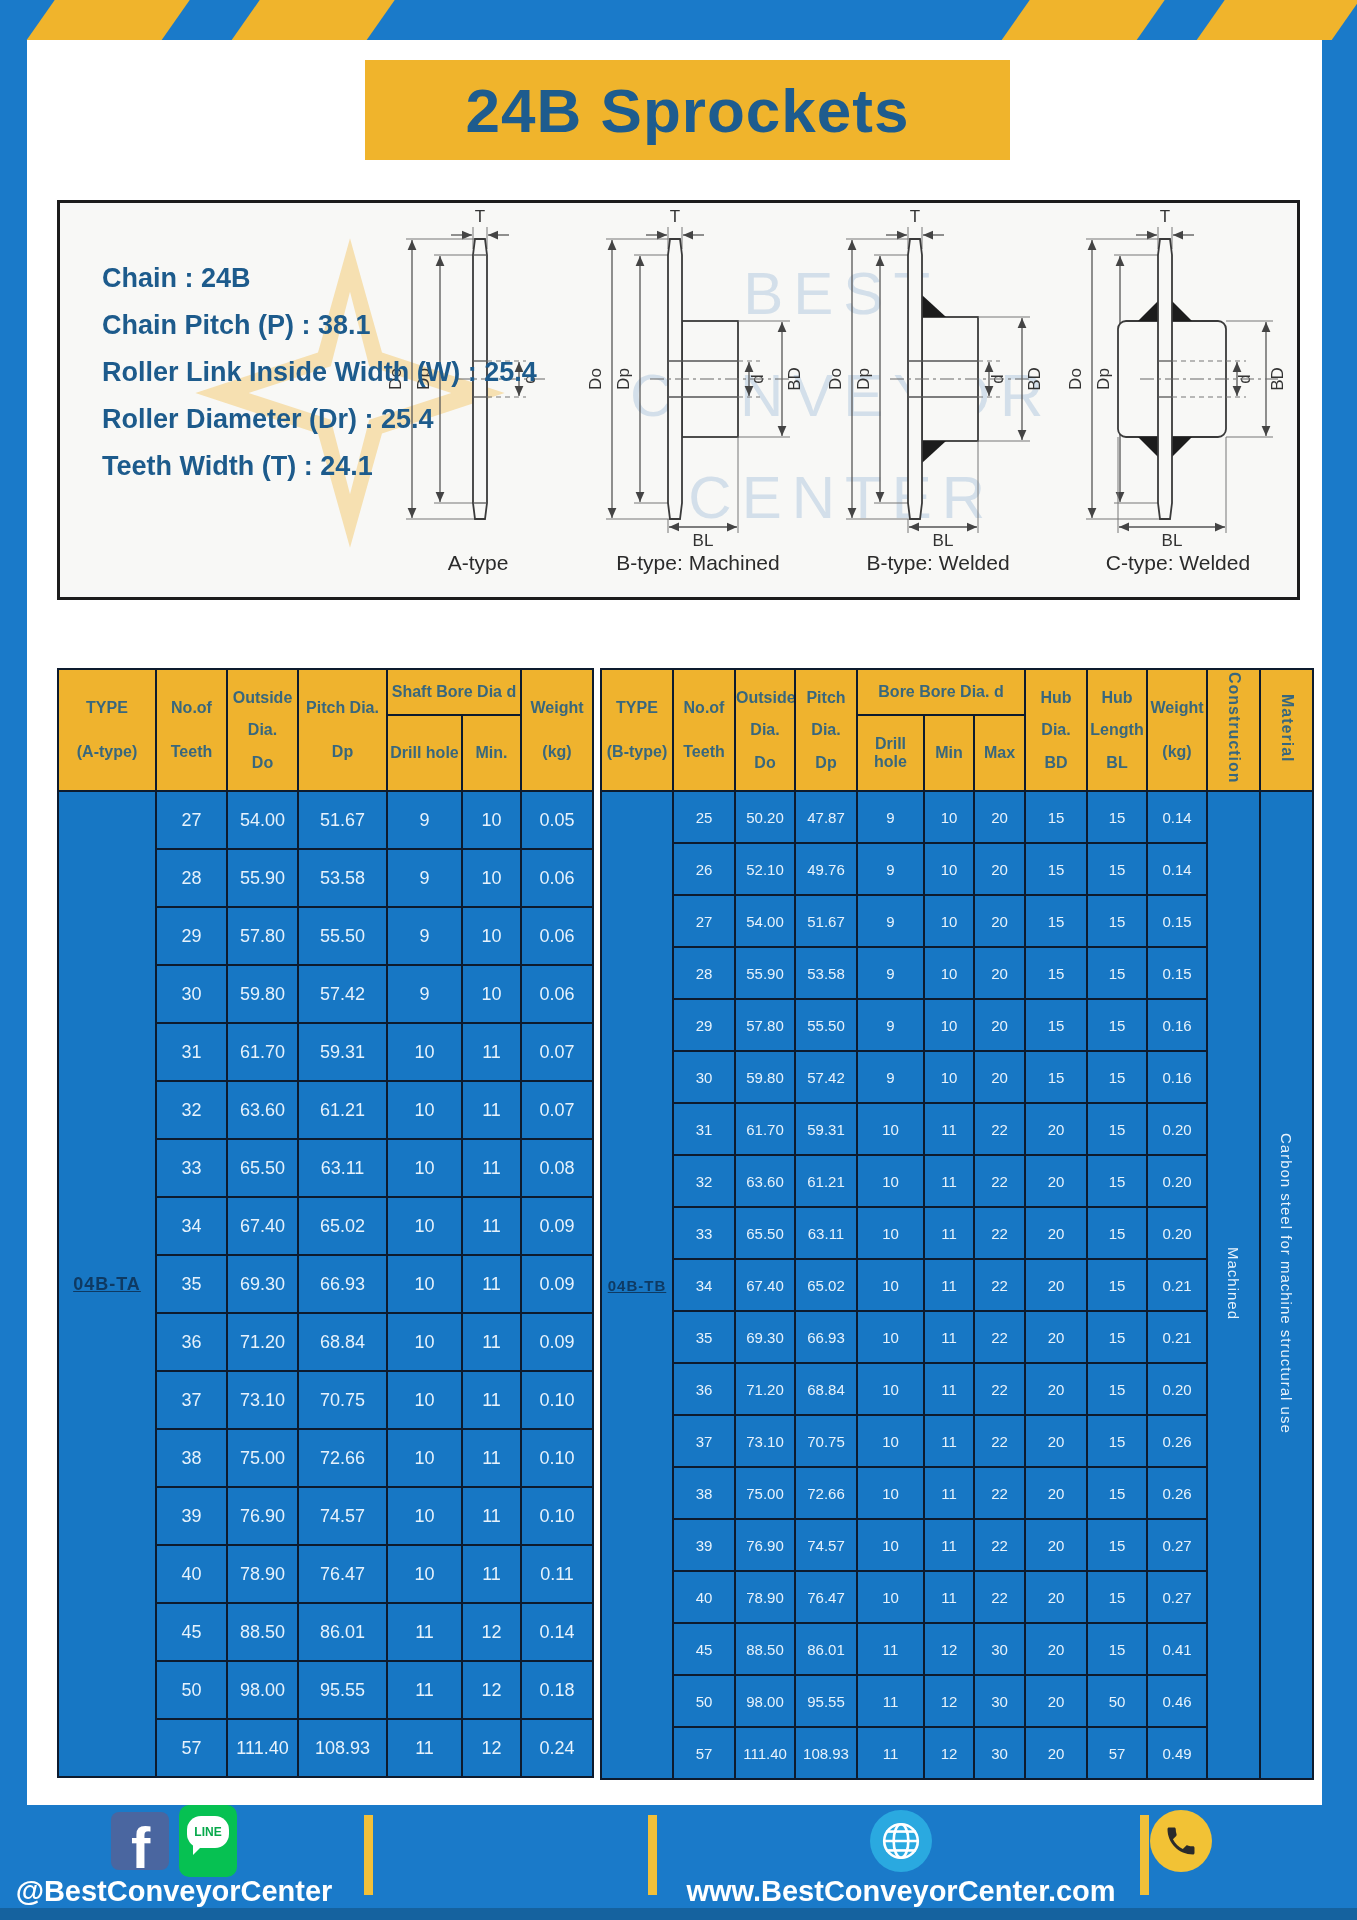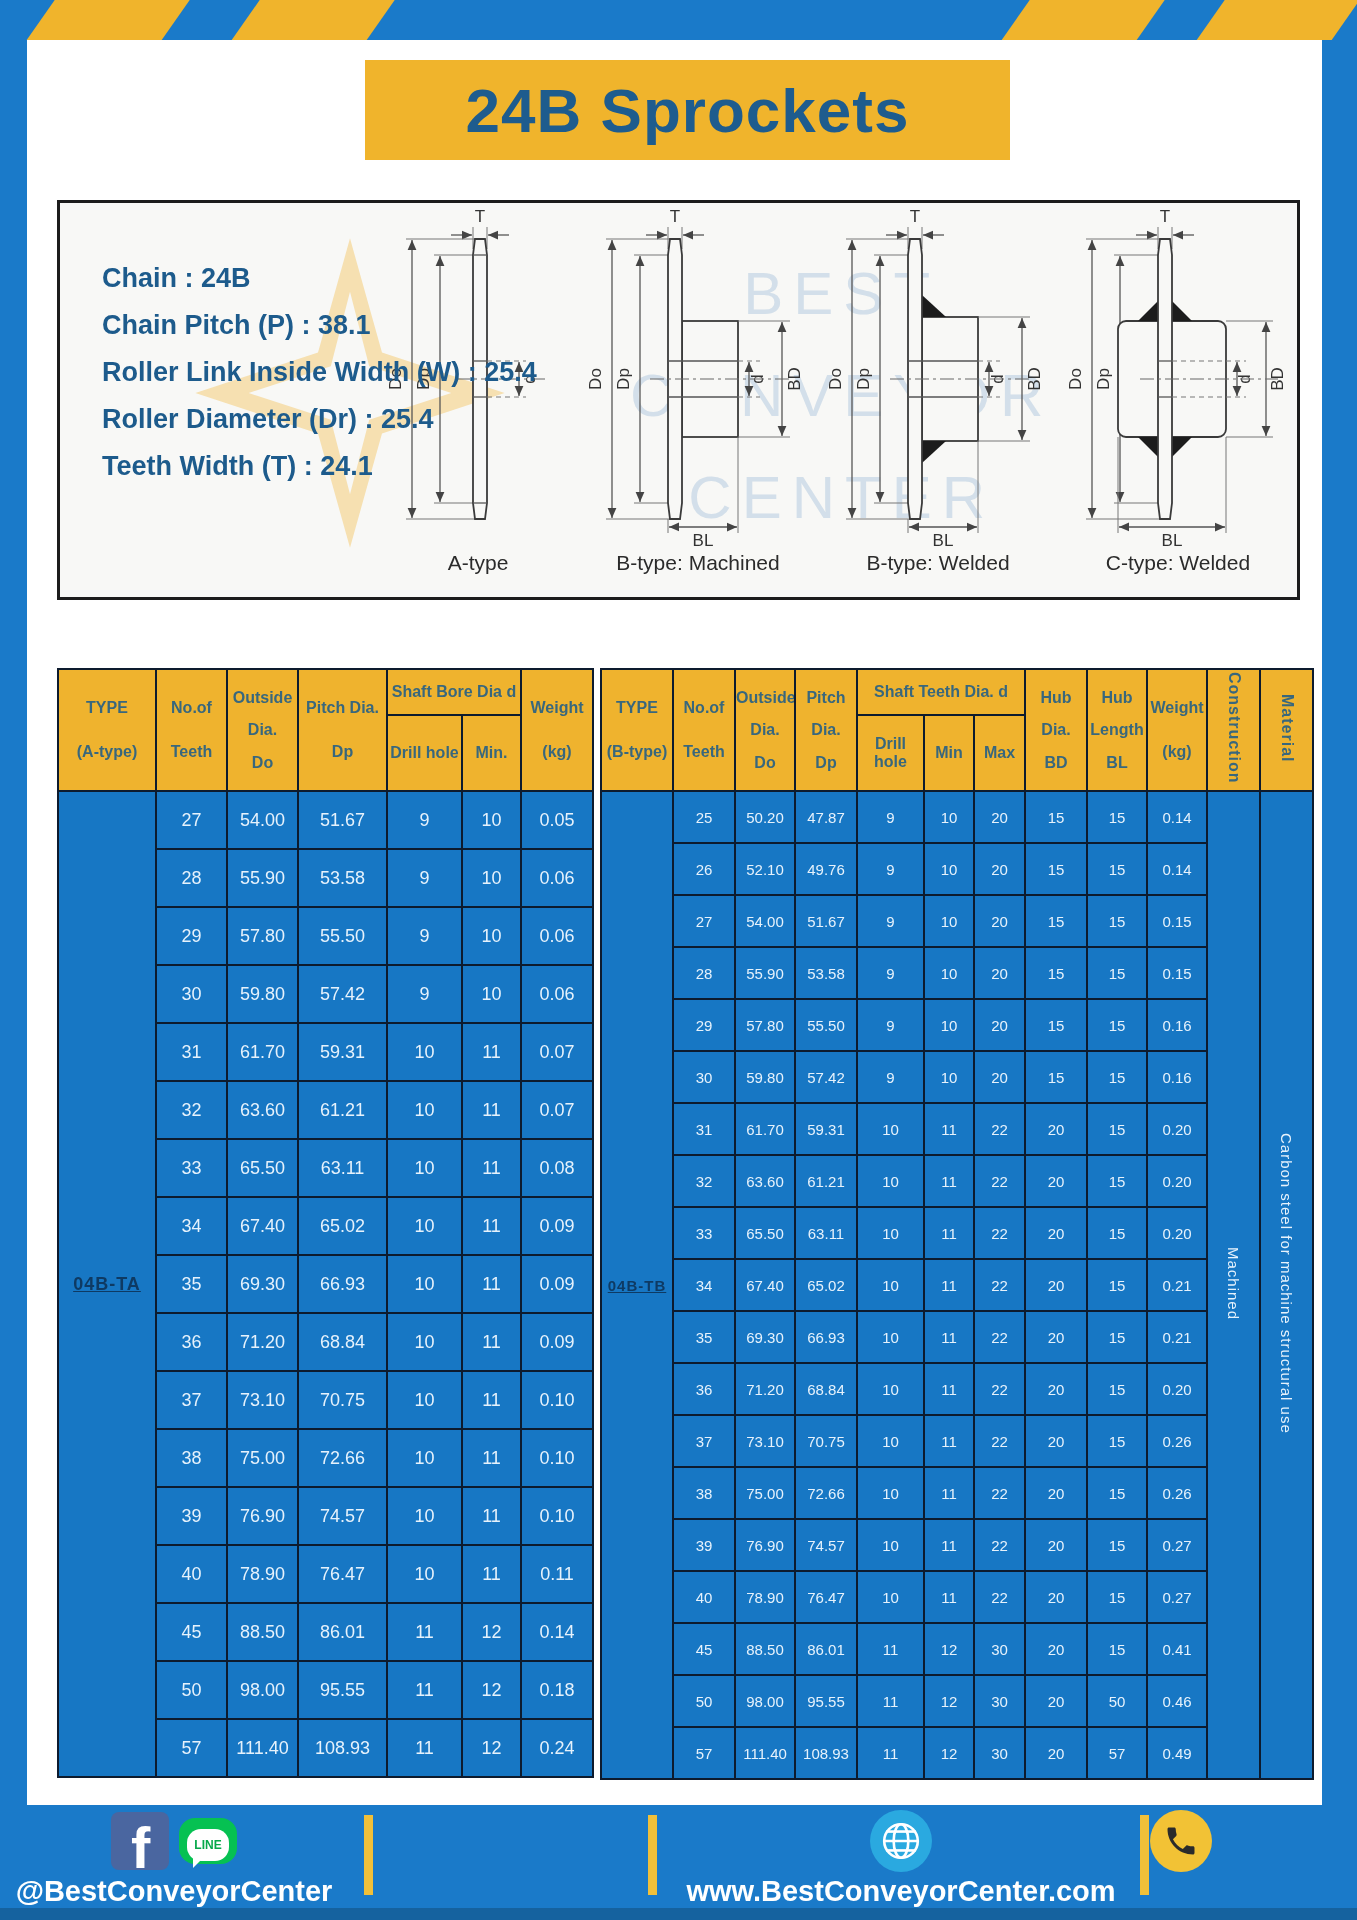--- a/index.html
+++ b/index.html
@@ -55,21 +55,21 @@
   .footer{position:absolute;left:0;top:1805px;width:1357px;height:103px;background:#1a7ac9;}
   .footer-strip{position:absolute;left:0;top:1908px;width:1357px;height:12px;background:#15629f;}
   .fdiv{position:absolute;top:10px;width:9px;height:80px;background:#f0c03a;}
   .fd1{left:364px}.fd2{left:648px}.fd3{left:1140px}
   .fgroup{position:absolute;top:4px;display:flex;flex-direction:column;align-items:center;}
   .g1{left:24px;width:300px;}.g2{left:390px;width:240px;}.g3{left:676px;width:450px;}.g4{left:1020px;width:322px;}
   .ficons{display:flex;gap:10px;height:64px;align-items:center;}
   .flabel{color:#ffffff;font-weight:bold;font-size:29px;margin-top:2px;white-space:nowrap;}
   .fb{width:58px;height:58px;background:#4a66a0;border-radius:8px;overflow:hidden;position:relative;}
   .fb span{position:absolute;left:20px;top:2px;color:#fff;font-size:58px;font-weight:bold;}
-  .lineic{width:58px;height:46px;background:#06c152;border-radius:16px;position:relative;}
+  .lineic{width:58px;height:72px;background:#06c152;border-radius:10px;position:relative;}
   .bubble{position:absolute;left:8px;top:11px;width:42px;height:32px;background:#fff;border-radius:14px;
           display:flex;align-items:center;justify-content:center;font-size:12px;font-weight:bold;color:#06a84a;}
   .bubble:after{content:"";position:absolute;left:6px;bottom:-7px;border:5px solid transparent;
           border-top-color:#fff;border-left-color:#fff;}
   .circic{width:62px;height:62px;border-radius:50%;display:flex;align-items:center;justify-content:center;}
   .mail{background:#c62a28;}
   .globe{background:#2aa9e0;}
   .phone{background:#f2c235;}
 </style>
 </head>
@@ -493,21 +493,21 @@
               <span>Do</span>
             </div>
           </th>
         <th rowspan="2">
           <div class="hl">
               <span>Pitch</span>
               <span>Dia.</span>
               <span>Dp</span>
             </div>
           </th>
-        <th colspan="3">Shaft Teeth Dia. d</th>
+        <th colspan="3">Bore Bore Dia. d</th>
         <th rowspan="2">
           <div class="hl">
               <span>Hub</span>
               <span>Dia.</span>
               <span>BD</span>
             </div>
           </th>
         <th rowspan="2">
           <div class="hl">
               <span>Hub</span>

